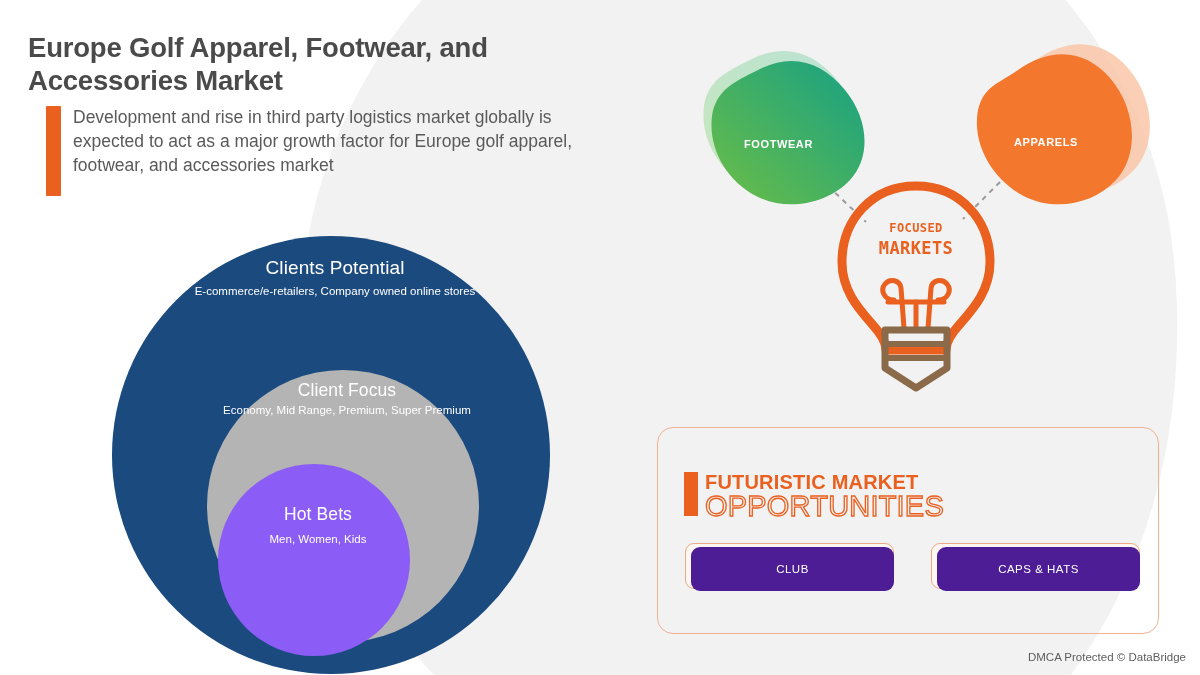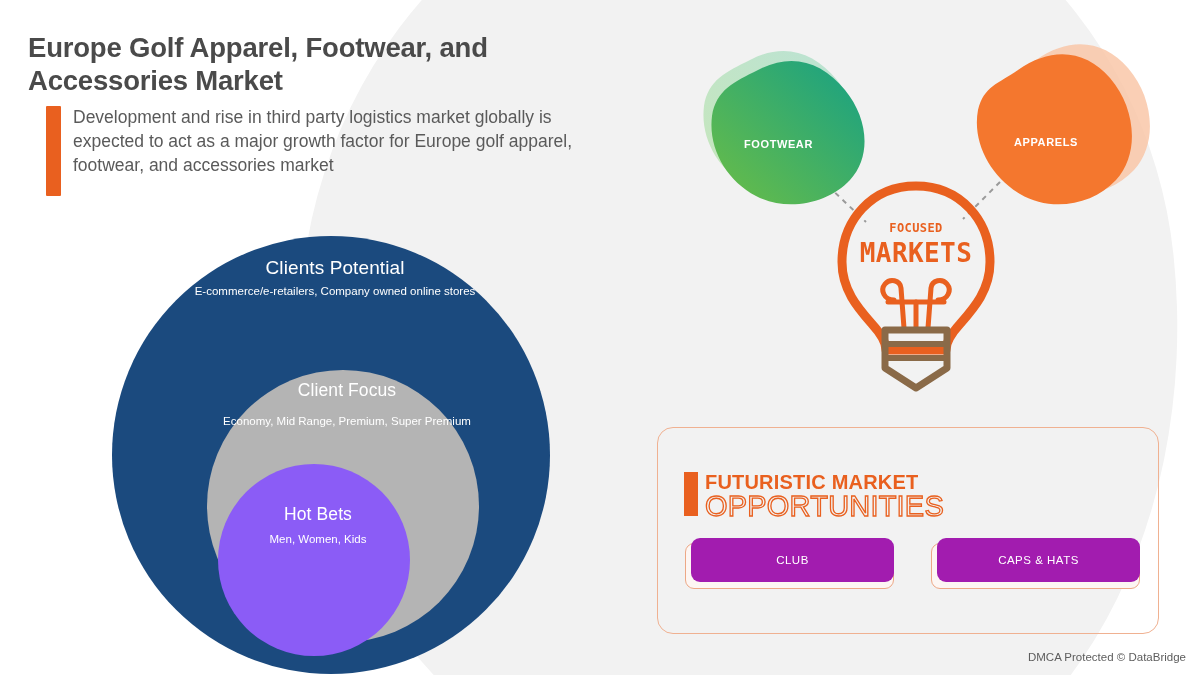--- a/index.html
+++ b/index.html
@@ -41,21 +41,21 @@
   .c-inner{left:106px;top:228px;width:192px;height:192px;background:#8b5cf6;}
 
   .c-label{position:absolute;left:8px;right:0;}
   .c-outer .c-label{top:20px;}
   .c-mid .c-label{top:10px;}
   .c-inner .c-label{top:40px;}
   .c-head{font-size:19px;line-height:1.25;font-weight:400;letter-spacing:.1px;}
   .c-mid .c-head{font-size:17.5px;}
   .c-inner .c-head{font-size:17.5px;}
   .c-body{font-size:11.5px;line-height:1.32;margin-top:4px;}
-  .c-mid .c-body{margin-top:12px;}
+  .c-mid .c-body{margin-top:1px;}
   .c-inner .c-body{margin-top:6px;}
 
   
   .blob-wrap{position:absolute;}
   .blob-ghost,.blob-main{position:absolute;left:0;top:0;}
 
   #footwear-wrap{left:692px;top:46px;width:180px;height:170px;}
   #apparels-wrap{left:966px;top:36px;width:180px;height:175px;}
 
   .blob-text{
@@ -65,21 +65,21 @@
   #footwear-text{left:52px;top:92px;}
   #apparels-text{left:48px;top:100px;}
 
   
   #bulb{position:absolute;left:828px;top:178px;width:176px;height:230px;}
   .bulb-text{
     position:absolute;left:0;right:0;text-align:center;color:#e9601f;
     font-weight:bold;letter-spacing:.4px;font-family:"DejaVu Sans Mono", monospace;
   }
   #bulb-line1{top:43px;font-size:12px;}
-  #bulb-line2{top:60px;font-size:26px;}
+  #bulb-line2{top:60px;font-size:17px;}
 
   
   #panel{
     position:absolute;left:657px;top:427px;width:500px;height:205px;
     border:1px solid #f0b191;border-radius:16px;background:transparent;
   }
   .panel-head{position:absolute;left:26px;top:44px;display:flex;align-items:flex-start;justify-content:center;}
   .panel-bar{width:14px;height:44px;background:#e9601f;flex:0 0 14px;}
   .panel-titles{margin-left:7px;}
   .panel-t1{
@@ -89,22 +89,22 @@
     font-size:29px;font-weight:normal;line-height:1.02;letter-spacing:.2px;
     color:transparent;-webkit-text-stroke:1.3px #e9601f;
   }
   .btn-row{position:absolute;left:27px;top:110px;width:455px;display:flex;gap:37px;}
   .btn-slot{position:relative;width:209px;height:50px;}
   .btn-ghost{
     position:absolute;left:0;top:5px;width:207px;height:44px;
     border:1.4px solid #eda886;border-radius:9px;background:#fdf6f3;
   }
   .btn{
-    position:absolute;left:6px;top:0;width:203px;height:44px;
-    background:#a21caf;border-radius:9px;color:#ffffff;
+    position:absolute;left:6px;top:9px;width:203px;height:44px;
+    background:#4c1d95;border-radius:9px;color:#ffffff;
     display:flex;align-items:center;justify-content:center;
     font-size:11.5px;letter-spacing:.5px;
   }
 
   
   #footer{
     position:absolute;right:14px;bottom:12px;
     font-size:11.5px;color:#5d5d5d;
   }
 </style>

